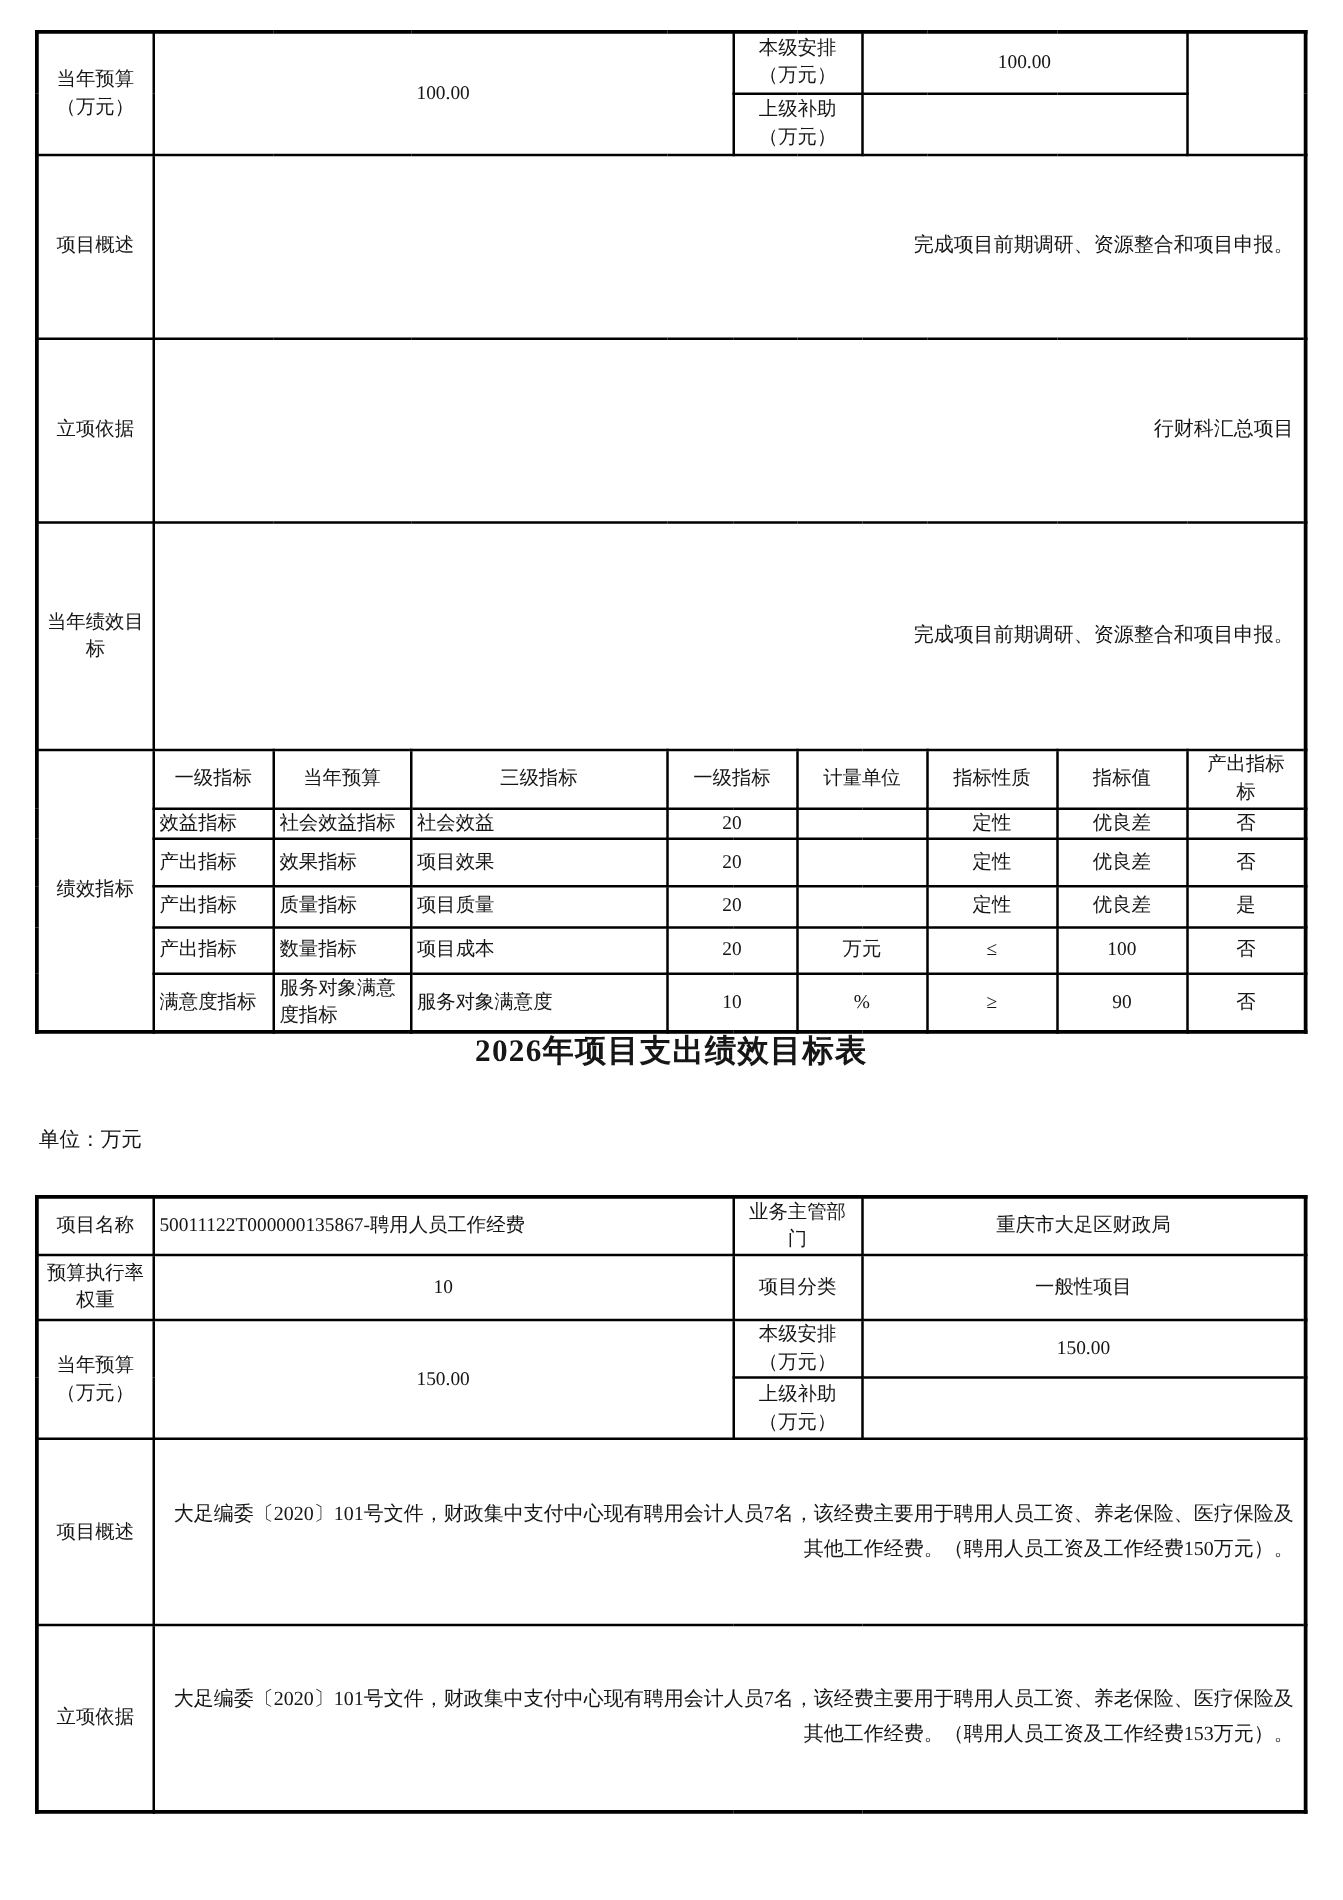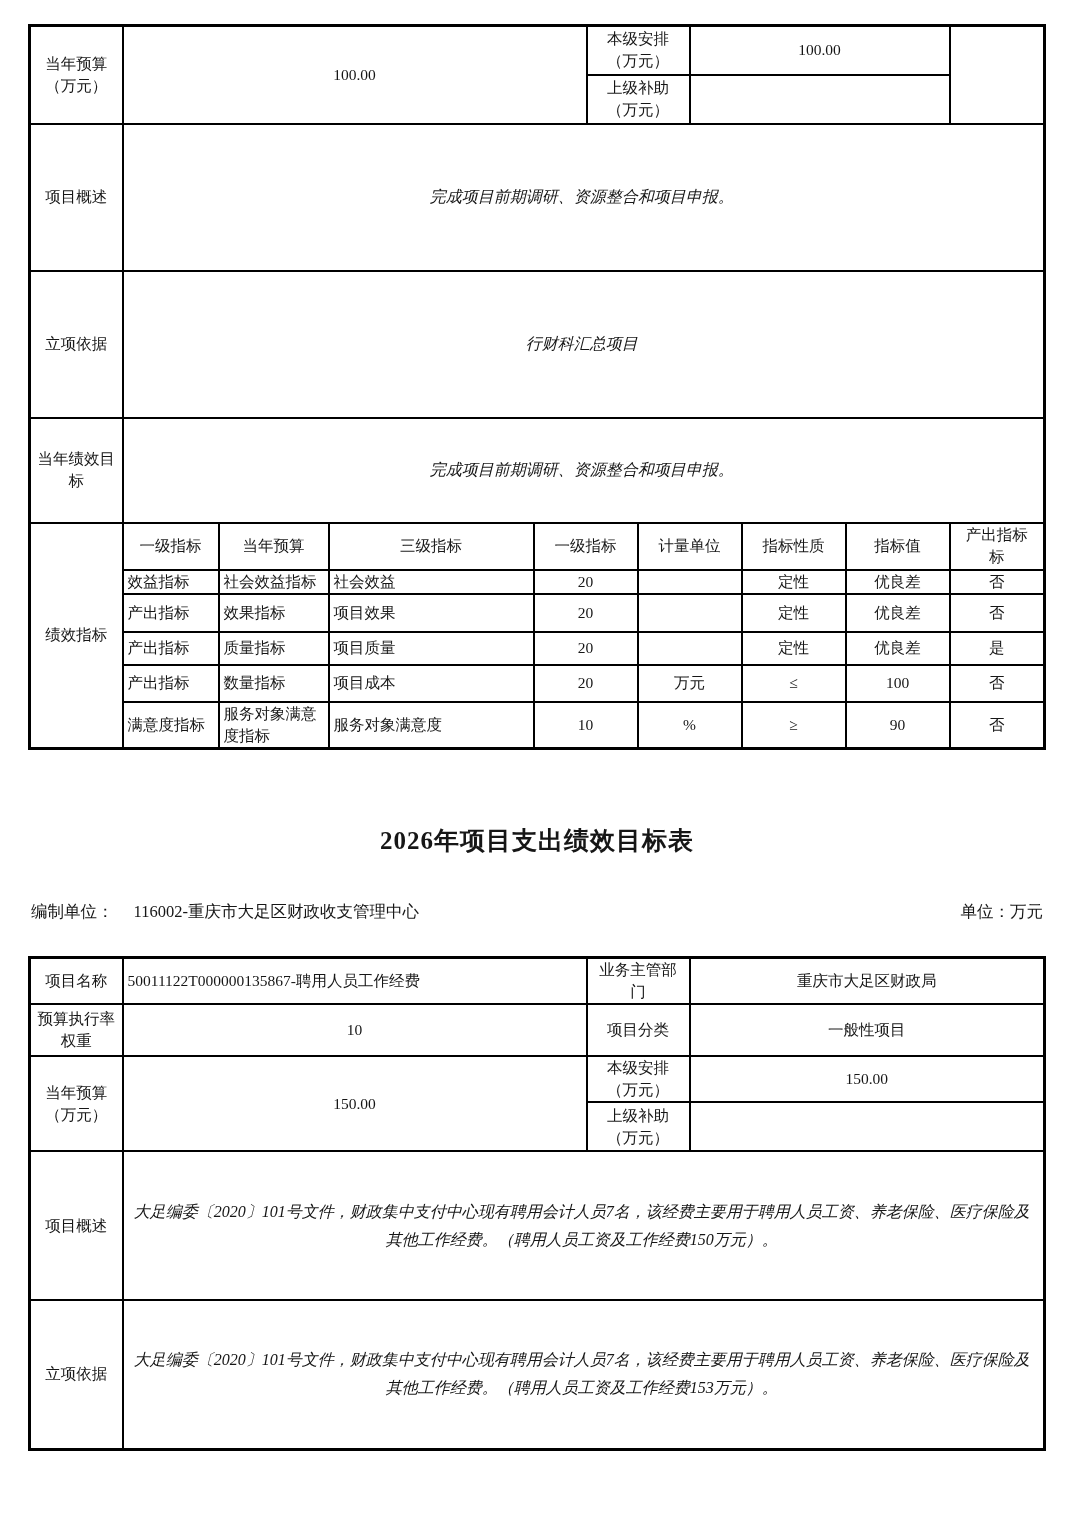--- a/index.html
+++ b/index.html
@@ -10,21 +10,21 @@
   table{
     border-collapse:collapse;table-layout:fixed;position:absolute;left:28px;
     background:#fff;border:3px solid #000;
   }
   td{
     border:2px solid #000;padding:0 4px;font-size:15.5px;line-height:22px;
     text-align:center;vertical-align:middle;overflow:hidden;white-space:pre-line;
     word-break:break-all;
   }
   td.para{
-    text-align:center;font-size:16px;line-height:28px;padding:0 8px 0 5px;font-style:italic;
+    text-align:right;font-size:16px;line-height:28px;padding:0 8px 0 5px;
   }
   td.leftcell{text-align:left;}
   #tbl-prev{top:24px;width:1015px;}
   #tbl-main{top:956px;width:1015px;}
   .page-title{
     position:absolute;top:824px;left:0;width:1074px;text-align:center;
     font-size:25px;font-weight:bold;letter-spacing:1px;
   }
   .meta-row{
     position:absolute;top:900px;left:31px;width:1012px;
@@ -64,21 +64,21 @@
     <td colspan="3"></td>
   </tr>
   <tr style="height:147px">
     <td>项目概述</td>
     <td colspan="10" class="para">完成项目前期调研、资源整合和项目申报。</td>
   </tr>
   <tr style="height:147px">
     <td>立项依据</td>
     <td colspan="10" class="para">行财科汇总项目</td>
   </tr>
-  <tr style="height:105px">
+  <tr style="height:182px">
     <td>当年绩效目
 标</td>
     <td colspan="10" class="para">完成项目前期调研、资源整合和项目申报。</td>
   </tr>
   <tr style="height:47px">
     <td rowspan="6">绩效指标</td>
     <td>一级指标</td>
     <td>当年预算</td>
     <td>三级指标</td>
     <td colspan="2">一级指标</td>
@@ -138,23 +138,20 @@
     <td>≥</td>
     <td>90</td>
     <td>否</td>
   </tr>
 </tbody>
   </table>
 
 <div class="page-title">2026年项目支出绩效目标表</div>
 
 <div class="meta-row">
-  <div class="meta-left">
-    <span>编制单位：</span><span class="meta-value">116002-重庆市大足区财政收支管理中心</span>
-  </div>
   <div class="meta-right">单位：万元</div>
 </div>
 
 <table id="tbl-main">
   <colgroup>
     <col style="width:93px">
       <col style="width:464px">
       <col style="width:103px">
       <col style="width:355px">
   </colgroup>

